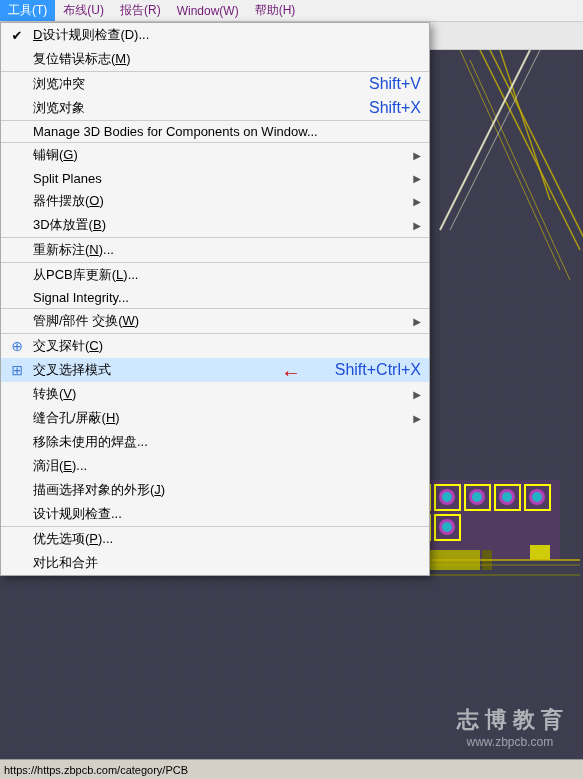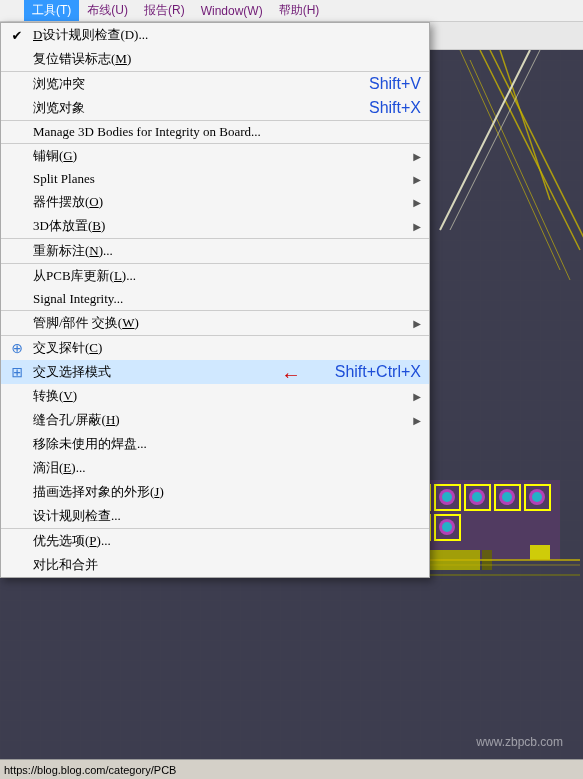--- a/index.html
+++ b/index.html
@@ -24,21 +24,20 @@
     
     .menu-bar {
       position: absolute;
       top: 0; left: 0; right: 0;
       height: 22px;
       background: #f0f0f0;
       display: flex;
       align-items: center;
       z-index: 100;
       border-bottom: 1px solid #ccc;
-      padding-left: 24px;
     }
 
     .menu-bar-item {
       padding: 2px 8px;
       font-size: 12px;
       color: #701a75;
       cursor: pointer;
       white-space: nowrap;
     }
 
@@ -84,21 +83,20 @@
     }
 
     .menu-item.separator-after {
       border-bottom: 1px solid #ccc;
     }
 
     .menu-item-label {
       flex: 1;
       white-space: nowrap;
       font-size: 13px;
-      font-family: Liberation Serif, serif;
     }
 
     .menu-item-label .ul {
       text-decoration: underline;
     }
 
     .menu-item-shortcut {
       color: #1d4ed8;
       font-size: 16px;
       margin-left: 20px;
@@ -265,21 +263,21 @@
     <span class="menu-item-label">浏览冲突</span>
     <span class="menu-item-shortcut">Shift+V</span>
   </div>
 
   <div class="menu-item separator-after">
     <span class="menu-item-label">浏览对象</span>
     <span class="menu-item-shortcut">Shift+X</span>
   </div>
 
   <div class="menu-item separator-after">
-    <span class="menu-item-label">Manage 3D Bodies for Integrity on Board...</span>
+    <span class="menu-item-label">Manage 3D Bodies for Components on Window...</span>
   </div>
 
   <div class="menu-item">
     <span class="menu-item-label">铺铜(<span class="ul">G</span>)</span>
     <span class="menu-item-arrow">▶</span>
   </div>
 
   <div class="menu-item">
     <span class="menu-item-label">Split Planes</span>
     <span class="menu-item-arrow">▶</span>
@@ -356,18 +354,19 @@
     <span class="menu-item-label">优先选项(<span class="ul">P</span>)...</span>
   </div>
 
   <div class="menu-item">
     <span class="menu-item-label">对比和合并</span>
   </div>
 
 </div>
 
 <div class="watermark">
+  <div class="watermark-title">志 博 教 育</div>
   <div class="watermark-url">www.zbpcb.com</div>
 </div>
 
 <div class="url-bar">
-  <span>https://blog.blog.com/category/PCB</span>
+  <span>https://https.zbpcb.com/category/PCB</span>
 </div>
 
 </body></html>

